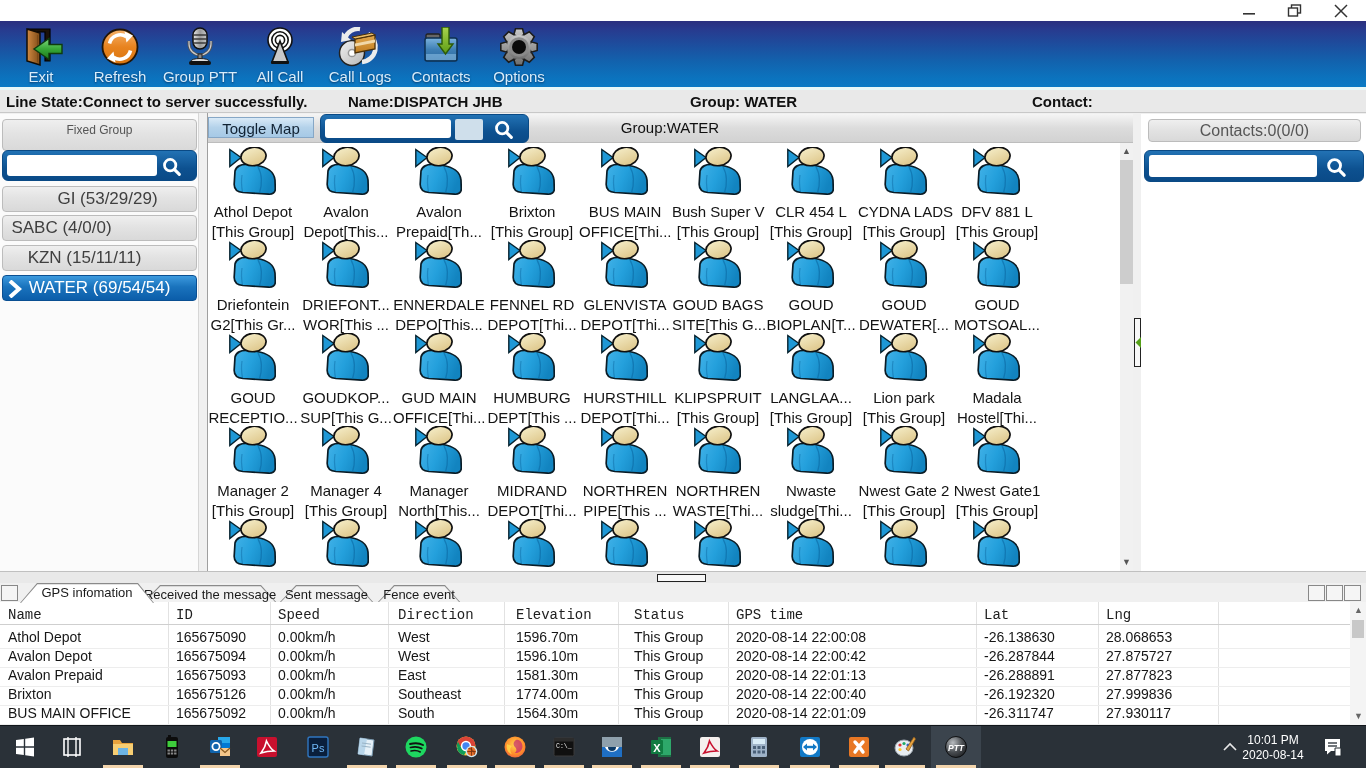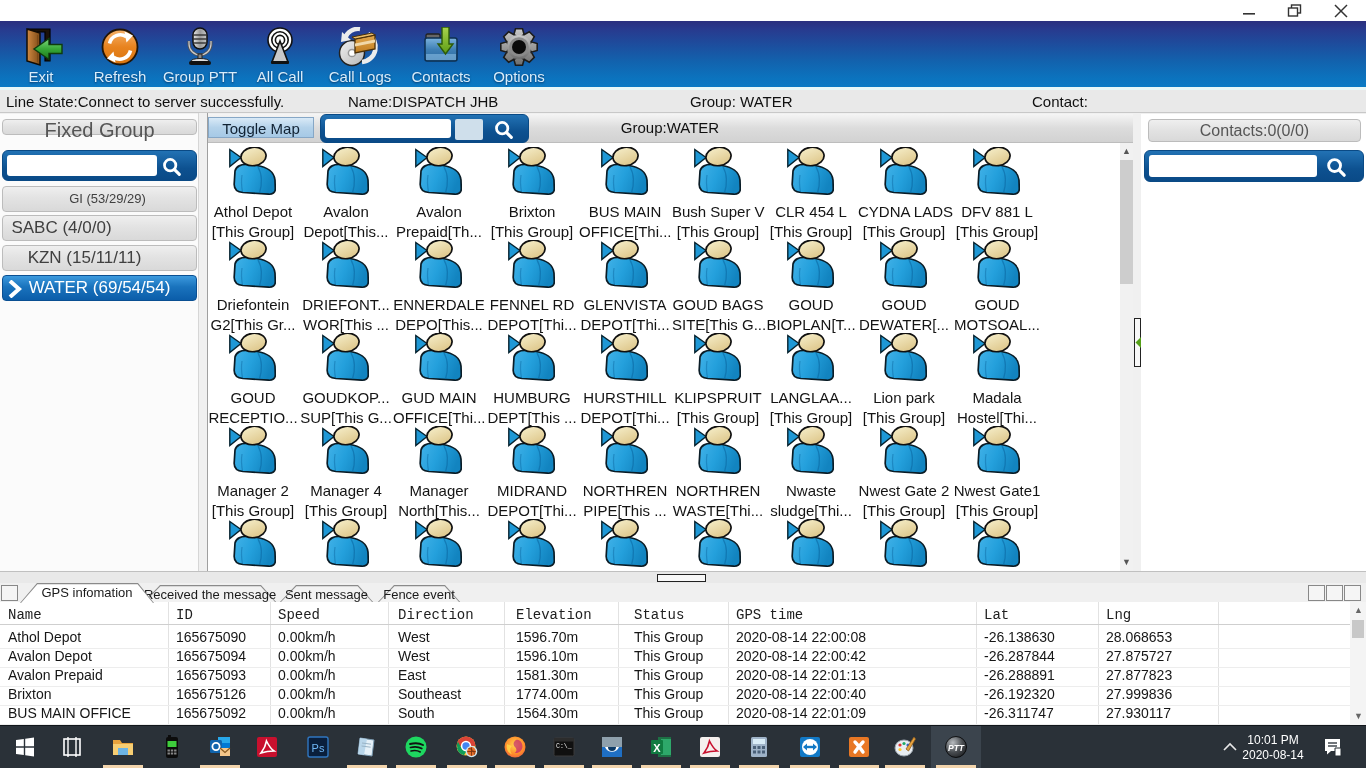--- a/index.html
+++ b/index.html
@@ -8,21 +8,21 @@
 #titlebar{left:0;top:0;width:1366px;height:21px;background:#ffffff;}
 
 #toolbar{left:0;top:21px;width:1366px;height:66px;
  background:linear-gradient(180deg,#2b2f7e 0%,#283a8e 12%,#1c4f9f 38%,#1263ae 62%,#0b74bf 88%,#0a7ac4 100%);}
 #toolbelt{left:0;top:87px;width:1366px;height:3px;background:#e7f8f8;}
 .tbtn{position:absolute;top:6px;width:90px;text-align:center;color:#d8edfb;font-size:15px;}
 .tbtn svg{display:block;margin:0 auto;}
 .tbtn .lbl{display:block;margin-top:1px;text-shadow:0 1px 2px rgba(0,0,30,.5);}
 
 #statusbar{left:0;top:90px;width:1366px;height:23px;background:#e9e9e9;border-bottom:1px solid #c8c8c8;font-size:15px;color:#101010;}
-#statusbar span{position:absolute;top:3px;}
+#statusbar span{position:absolute;top:3px;font-weight:bold;}
 
 #leftpanel{left:0;top:114px;width:199px;height:457px;background:#fbfbfb;}
 .gbtn{position:absolute;left:2px;width:195px;background:linear-gradient(180deg,#efefef,#e3e3e3 45%,#d9d9d9);border:1px solid #bcbcbc;border-radius:4px;color:#404040;text-align:center;}
 .gbtn.sel{background:linear-gradient(180deg,#3c9ade 0%,#1a73bd 45%,#0b5da9 100%);border:1px solid #0a4f92;color:#ffffff;}
 .searchbox{position:absolute;background:linear-gradient(180deg,#2272b4,#0d5190 60%,#0a4a87);border-radius:6px;border:1px solid #0a4a85;}
 .searchbox .inp{position:absolute;left:4px;top:4px;bottom:4px;background:#ffffff;border-radius:3px;}
 
 #cheader{left:208px;top:114px;width:925px;height:29px;background:linear-gradient(180deg,#f5f5f5,#dcdcdc 50%,#d2d2d2);border-bottom:1px solid #bdbdbd;}
 #togglemap{left:208px;top:117px;width:106px;height:21px;background:linear-gradient(180deg,#d9eaf7,#b4d2ea 50%,#a6c9e6);border:1px solid #86a7c6;color:#123;font-size:15px;text-align:center;line-height:22px;}
 #grouptitle{left:560px;top:119px;width:220px;text-align:center;font-size:15px;color:#101010;}
@@ -236,28 +236,28 @@
     </div>
 </div>
 <div id="toolbelt" class="abs"></div>
 <div id="statusbar" class="abs">
 <span style="left:6px">Line State:Connect to server successfully.</span>
 <span style="left:348px">Name:DISPATCH JHB</span>
 <span style="left:690px">Group: WATER</span>
 <span style="left:1032px">Contact:</span>
 </div>
 <div id="leftpanel" class="abs"></div>
-<div class="gbtn abs" style="top:119px;height:16px;font-size:20px;line-height:21px;color:#555">Fixed Group</div>
+<div class="gbtn abs" style="top:119px;height:32px;font-size:12px;line-height:21px;color:#555">Fixed Group</div>
 <div class="searchbox abs" style="left:2px;top:150px;width:195px;height:31px">
     <div class="inp" style="width:150px"></div>
     <svg class="abs" style="left:158px;top:5px" width="22" height="22" viewBox="0 0 24 24">
       <use href="#mag"></use>
     </svg>
   </div>
-<div class="gbtn abs" style="top:186px;height:26px;font-size:13px;line-height:24px;padding-left:16px">GI (53/29/29)</div>
+<div class="gbtn abs" style="top:186px;height:26px;font-size:17px;line-height:24px;padding-left:16px">GI (53/29/29)</div>
 <div class="gbtn abs" style="top:215px;height:26px;font-size:17px;line-height:24px;padding-right:76px">SABC (4/0/0)</div>
 <div class="gbtn abs" style="top:245px;height:26px;font-size:17px;line-height:24px;padding-right:30px">KZN (15/11/11)</div>
 <div class="gbtn sel abs" style="top:275px;height:26px;font-size:17px;line-height:24px"><svg class="abs" style="left:5px;top:4px" width="14" height="18" viewBox="0 0 14 18">
       <path d="M2,1 L11,9 L2,17" fill="none" stroke="#fff" stroke-width="4"></path>
     </svg>WATER (69/54/54)</div>
 <div id="cheader" class="abs"></div>
 <div id="togglemap" class="abs">Toggle Map</div>
 <div class="searchbox abs" style="left:320px;top:114px;width:209px;height:29px">
     <div class="inp" style="width:126px"></div>
     <div class="abs" style="left:134px;top:4px;width:28px;height:21px;background:#cfdfeb;border-radius:2px"></div>

